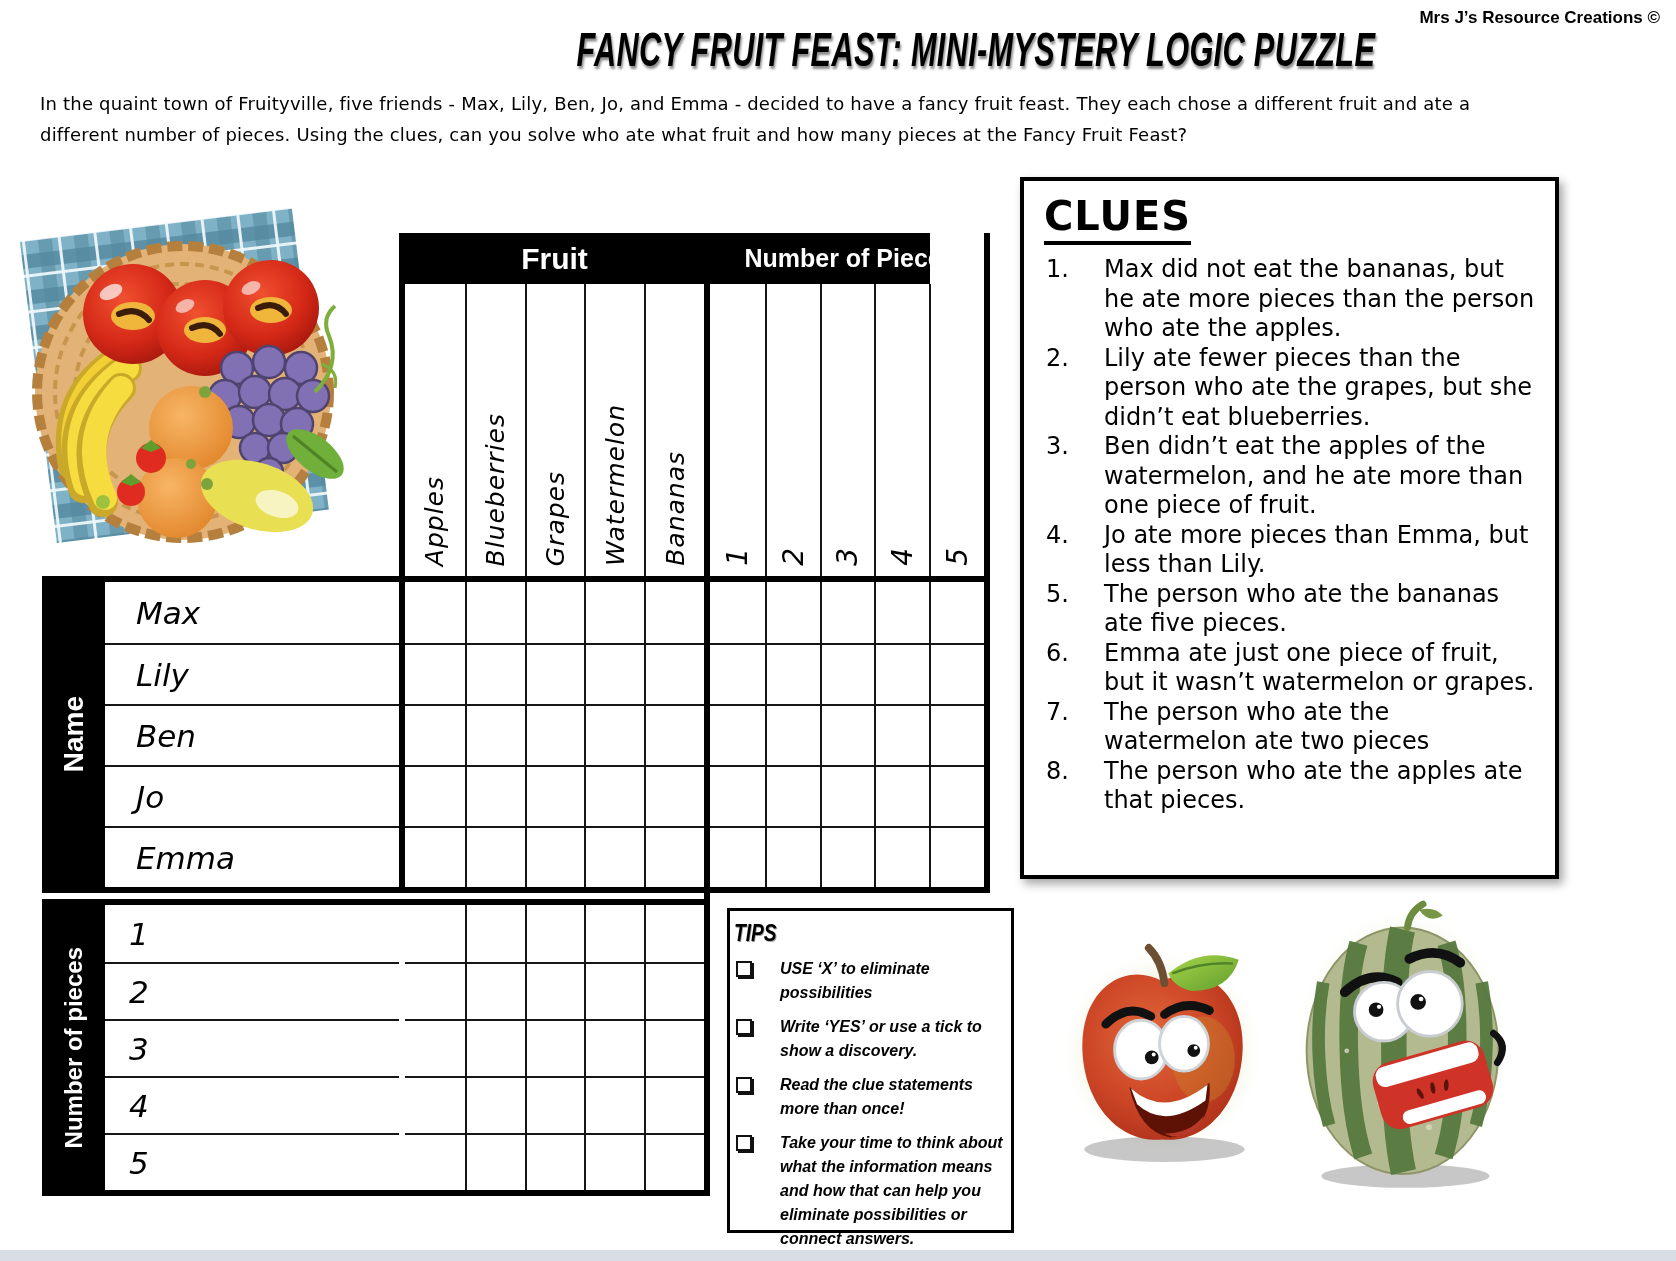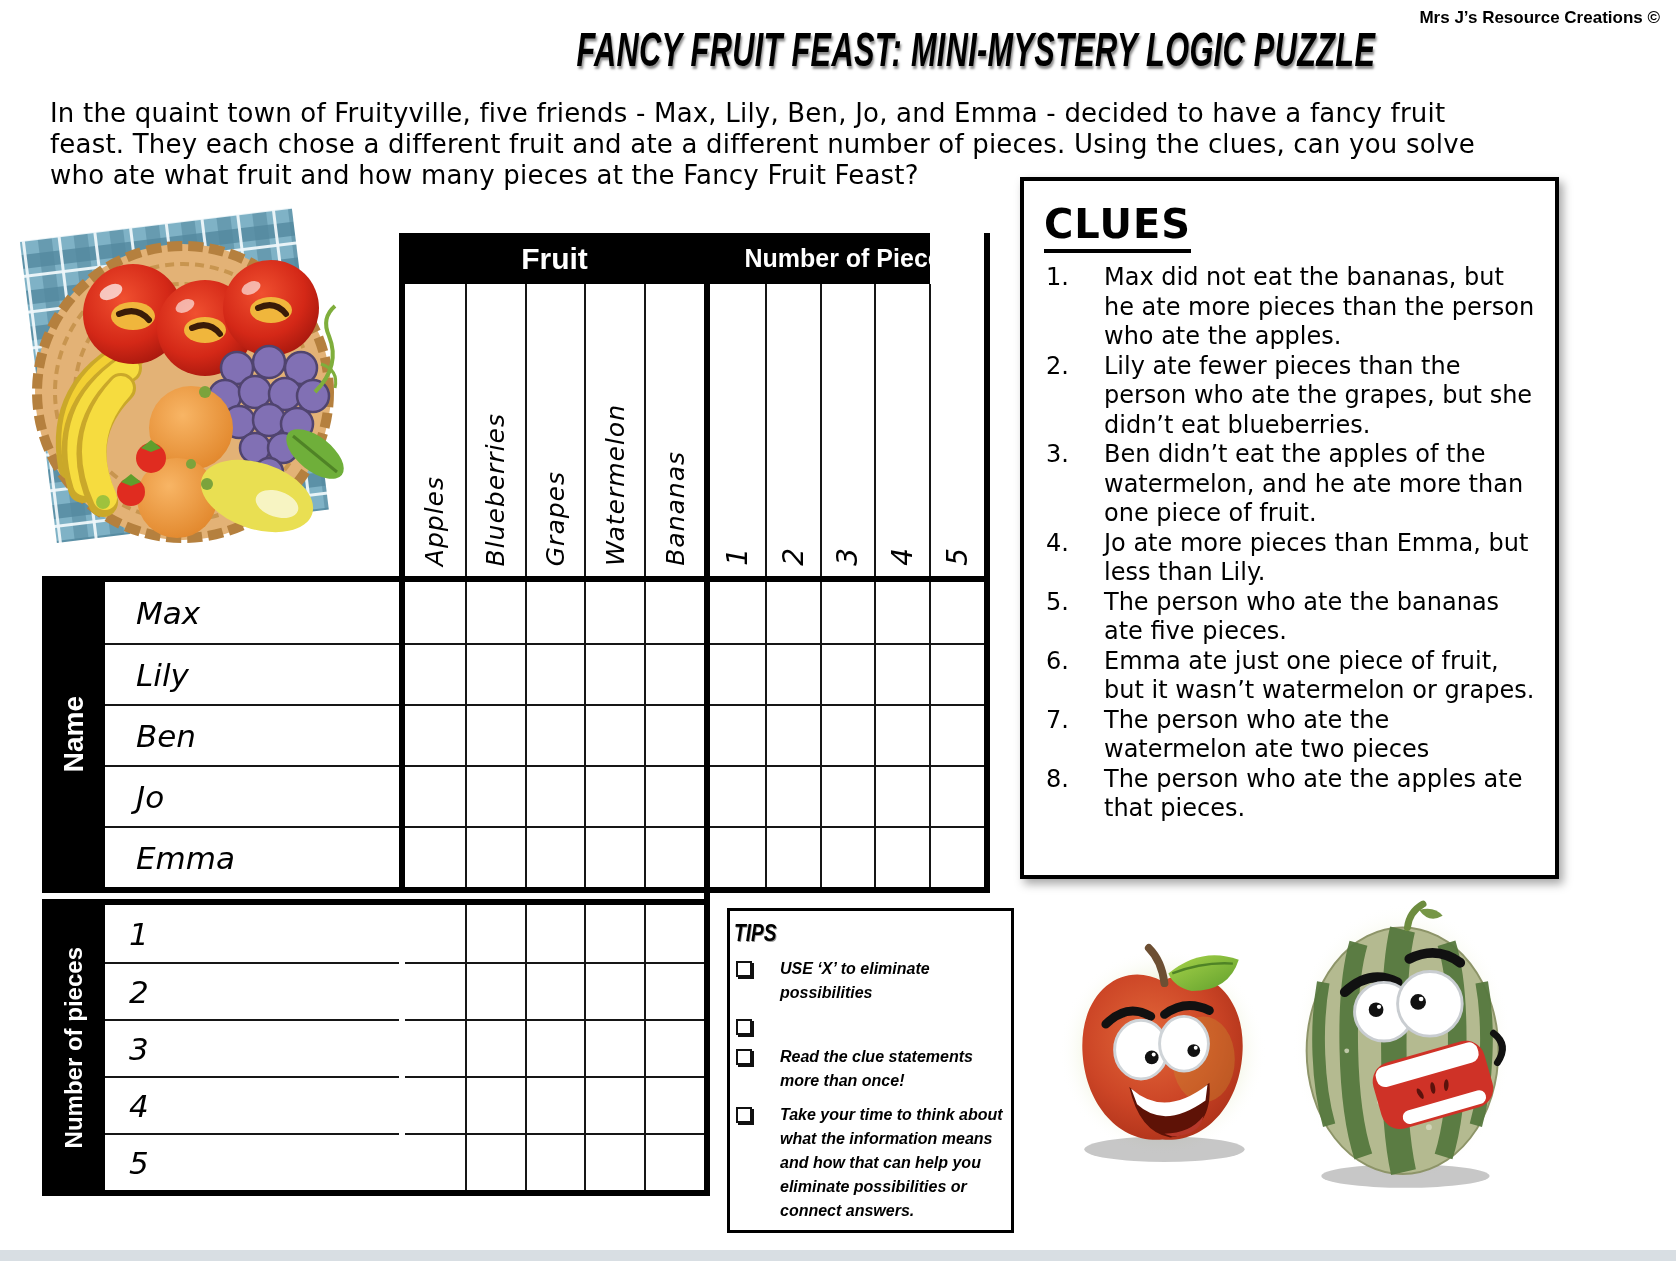--- a/index.html
+++ b/index.html
@@ -6,22 +6,22 @@
   .page{position:relative;width:1676px;height:1261px;background:#ffffff;overflow:hidden;
         font-family:"DejaVu Sans",sans-serif;color:#000;}
 
   
   .credit{position:absolute;top:8px;right:16px;font-family:Liberation Sans, sans-serif;
           font-weight:bold;font-size:17px;}
   .title-wrap{position:absolute;left:0;top:22px;width:1600px;text-align:right;}
   .title-inner{display:inline-block;transform:scaleX(0.64);white-space:nowrap;
         font-family:"Liberation Sans",sans-serif;font-weight:800;font-style:italic;
         font-size:48px;letter-spacing:0.5px;text-shadow:2px 3px 3px rgba(0,0,0,0.45);}
-  .intro{position:absolute;top:88px;left:40px;width:1458px;font-size:26px;line-height:31px;
-         letter-spacing:0.2px;margin:10px;}
+  .intro{position:absolute;top:88px;left:40px;width:1458px;font-size:18px;line-height:31px;
+         letter-spacing:0.2px;margin:0;}
 
   
   .blkbar{position:absolute;background:#000;}
   .hline{position:absolute;background:#000;height:6px;}
   .vline{position:absolute;background:#000;width:6px;}
   .bar-top{position:absolute;left:399px;top:233px;width:531px;height:51px;background:#000;color:#fff;
            font-family:"Liberation Sans",sans-serif;font-weight:bold;}
   .bar-top .fruit-lbl{position:absolute;left:0;top:0;width:311px;height:51px;display:flex;
            align-items:center;justify-content:center;font-size:30px;}
   .bar-top .pieces-lbl{position:absolute;left:311px;top:0;width:280px;height:51px;display:flex;
@@ -49,21 +49,21 @@
   .rowlabel{font-size:31px;}
   .vaxis{writing-mode:vertical-rl;transform:rotate(180deg);color:#fff;
          font-family:"Liberation Sans",sans-serif;font-weight:bold;}
   .axis-flex{display:flex;align-items:center;justify-content:center;}
 
   
   .clues{position:absolute;left:1020px;top:177px;width:539px;height:702px;background:#fff;
          border:4px solid #000;box-sizing:border-box;padding:12px 14px 0 20px;
          box-shadow:4px 5px 9px rgba(0,0,0,0.35);}
   .clues-title{display:inline-block;font-weight:bold;font-size:40px;letter-spacing:1px;
-         border-bottom:4px solid #000;padding-bottom:2px;margin:8px 0 10px 0;}
+         border-bottom:4px solid #000;padding-bottom:2px;margin:0 0 10px 0;}
   .clue-item{display:flex;font-size:24px;line-height:29.5px;}
   .clue-num{flex:none;width:58px;padding-left:2px;}
   .clue-text{flex:1;padding-right:2px;}
 
   
   .tips{position:absolute;left:727px;top:908px;width:287px;height:325px;background:#fff;
         border:3px solid #000;box-sizing:border-box;padding:8px 8px 0 4px;}
   .tips-title-inner{display:inline-block;transform:scaleX(0.8);transform-origin:left;
         font-family:"Liberation Sans",sans-serif;font-weight:800;font-style:italic;font-size:24px;
         text-shadow:1px 1px 0 rgba(0,0,0,0.4);}
@@ -391,20 +391,21 @@
 
   <div class="tips">
     <span class="tips-title-inner">TIPS</span>
     <div id="tips-list">
         <div class="tip-item">
           <span class="tip-check"></span>
           <span class="tip-text">USE ‘X’ to eliminate possibilities</span>
         </div>
         <div class="tip-item">
           <span class="tip-check"></span>
+          <span class="tip-text">Write ‘YES’ or use a tick to show a discovery.</span>
         </div>
         <div class="tip-item">
           <span class="tip-check"></span>
           <span class="tip-text">Read the clue statements more than once!</span>
         </div>
         <div class="tip-item">
           <span class="tip-check"></span>
           <span class="tip-text">Take your time to think about what the information means and how that can help you eliminate possibilities or connect answers.</span>
         </div>
       </div>

